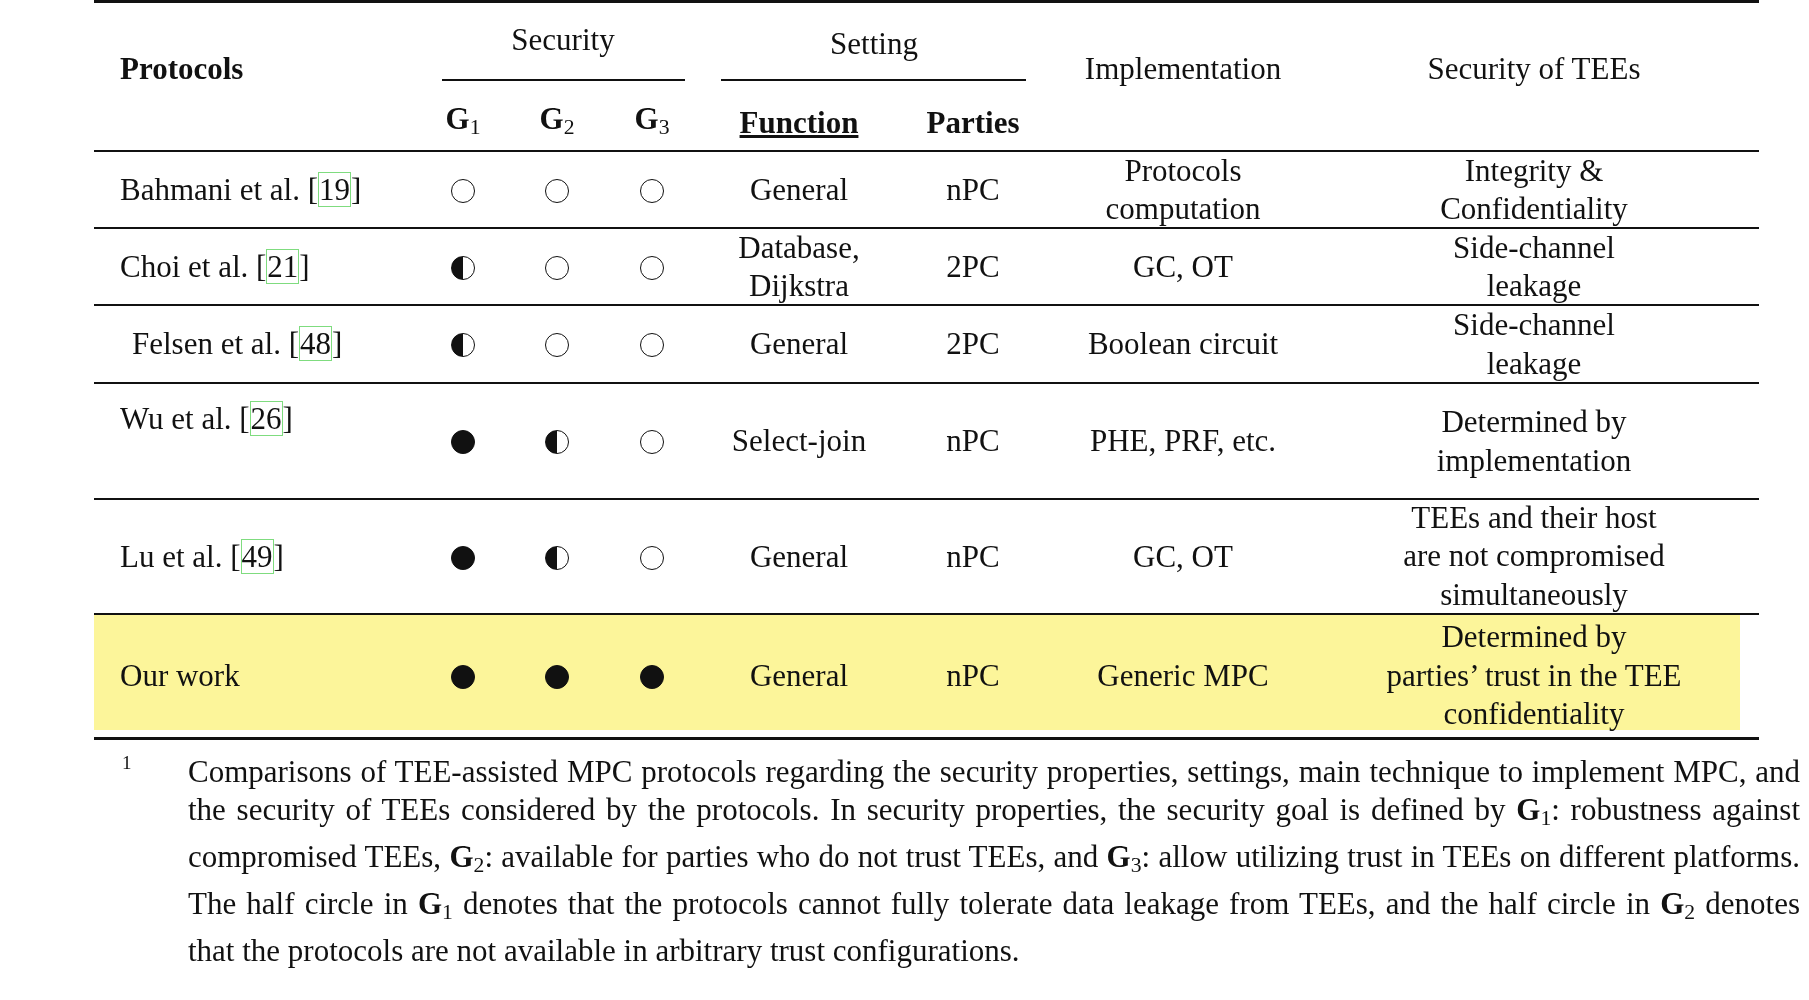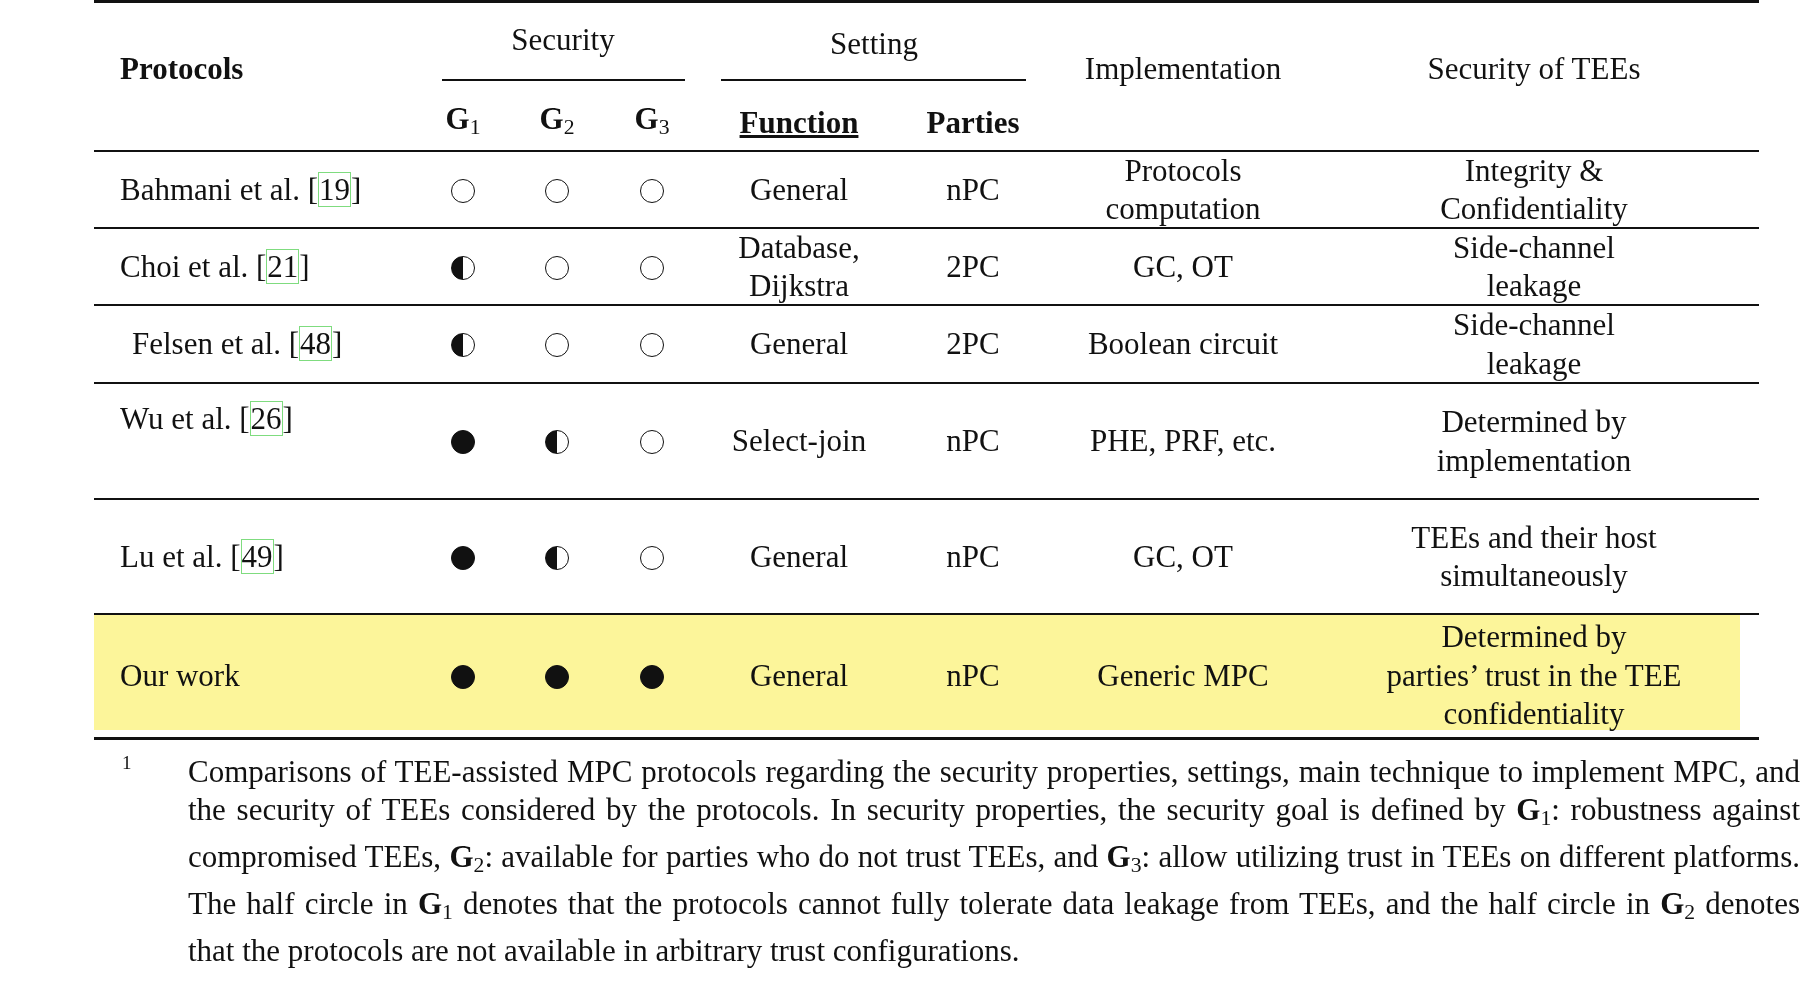--- a/index.html
+++ b/index.html
@@ -144,20 +144,21 @@
         <span class="circle empty" style="left: 652px; top: 557.5px;"></span>
         <div class="txt vc" style="left: 799px; top: 556.5px; line-height: 38.5px;">
           <div>General</div>
         </div>
         <span class="txt vc" style="left: 973px; top: 556.5px;">nPC</span>
         <div class="txt vc" style="left: 1183px; top: 556.5px; line-height: 38.5px;">
           <div>GC, OT</div>
         </div>
         <div class="txt vc" style="left: 1534px; top: 556.5px; line-height: 38.5px;">
           <div>TEEs and their host</div>
+          <div>are not compromised</div>
           <div>simultaneously</div>
         </div>
       </div>
       <div>
         <span class="txt vl" style="left: 120px; top: 676px; text-align: right;"><span>Our work</span></span>
         <span class="circle full" style="left: 463px; top: 677px;"></span>
         <span class="circle full" style="left: 557px; top: 677px;"></span>
         <span class="circle full" style="left: 652px; top: 677px;"></span>
         <div class="txt vc" style="left: 799px; top: 676px; line-height: 38.5px;">
           <div>General</div>

